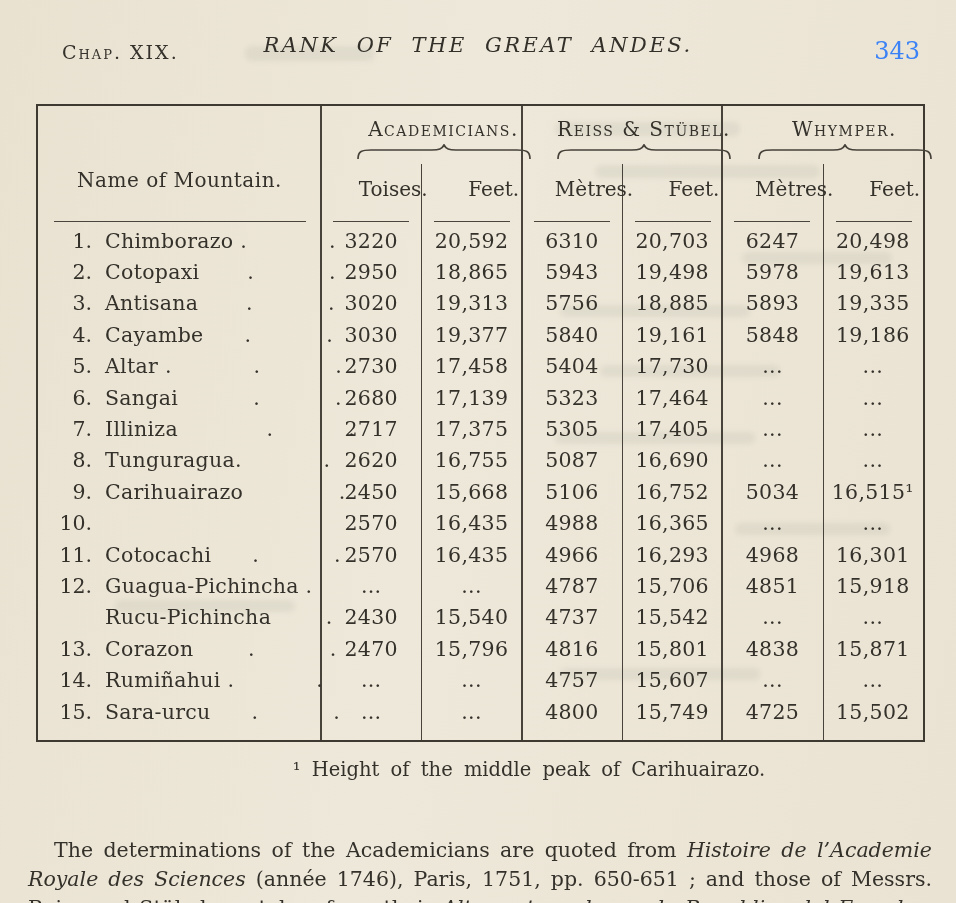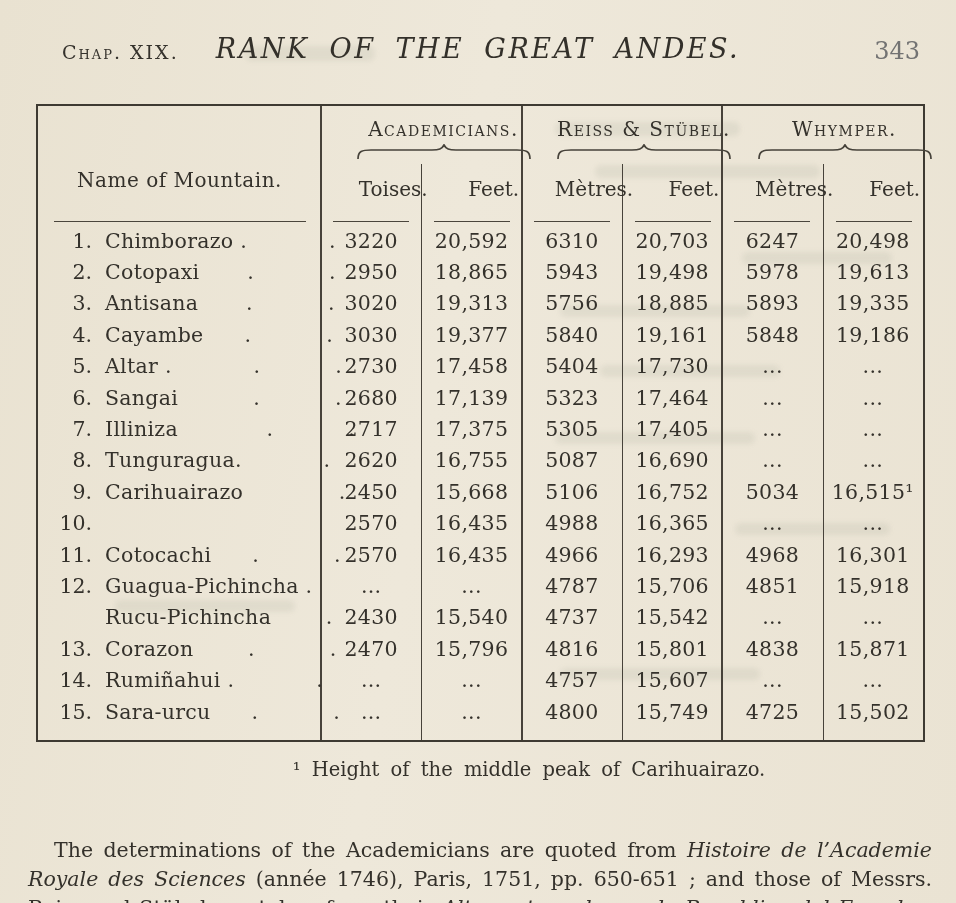--- a/index.html
+++ b/index.html
@@ -6,22 +6,22 @@
   body{
     width:956px;height:903px;position:relative;overflow:hidden;
     background:linear-gradient(100deg,#e9e2d1 0%,#eee8da 45%,#eae3d3 100%);
     font-family:"DejaVu Serif","Liberation Serif",serif;
     color:#34312b;
   }
   
   .chap{position:absolute;left:38px;top:41px;font-size:19px;font-variant:small-caps;
         letter-spacing:2px;color:#35322c;margin-left:24px;}
   .rtitle{position:absolute;left:0;right:0;top:33px;text-align:center;font-style:italic;
-        font-size:27px;letter-spacing:2.5px;word-spacing:9px;color:#33302a;}
-  .pagenum{position:absolute;right:36px;top:37px;font-size:24px;color:#737373;}
+        font-size:21px;letter-spacing:2.5px;word-spacing:9px;color:#33302a;}
+  .pagenum{position:absolute;right:36px;top:37px;font-size:24px;color:#3b82f6;}
 
   
   .smudge{position:absolute;background:rgba(122,129,106,0.10);border-radius:7px;
           filter:blur(2.5px);z-index:0;}
 
   
   .tbl{position:absolute;left:36px;top:104px;width:889px;height:638px;
        border:2px solid #3e3a32;box-sizing:border-box;z-index:2;}
   .vline{position:absolute;background:#47423a;}
   .hseg{position:absolute;height:1px;background:#4a453c;}

